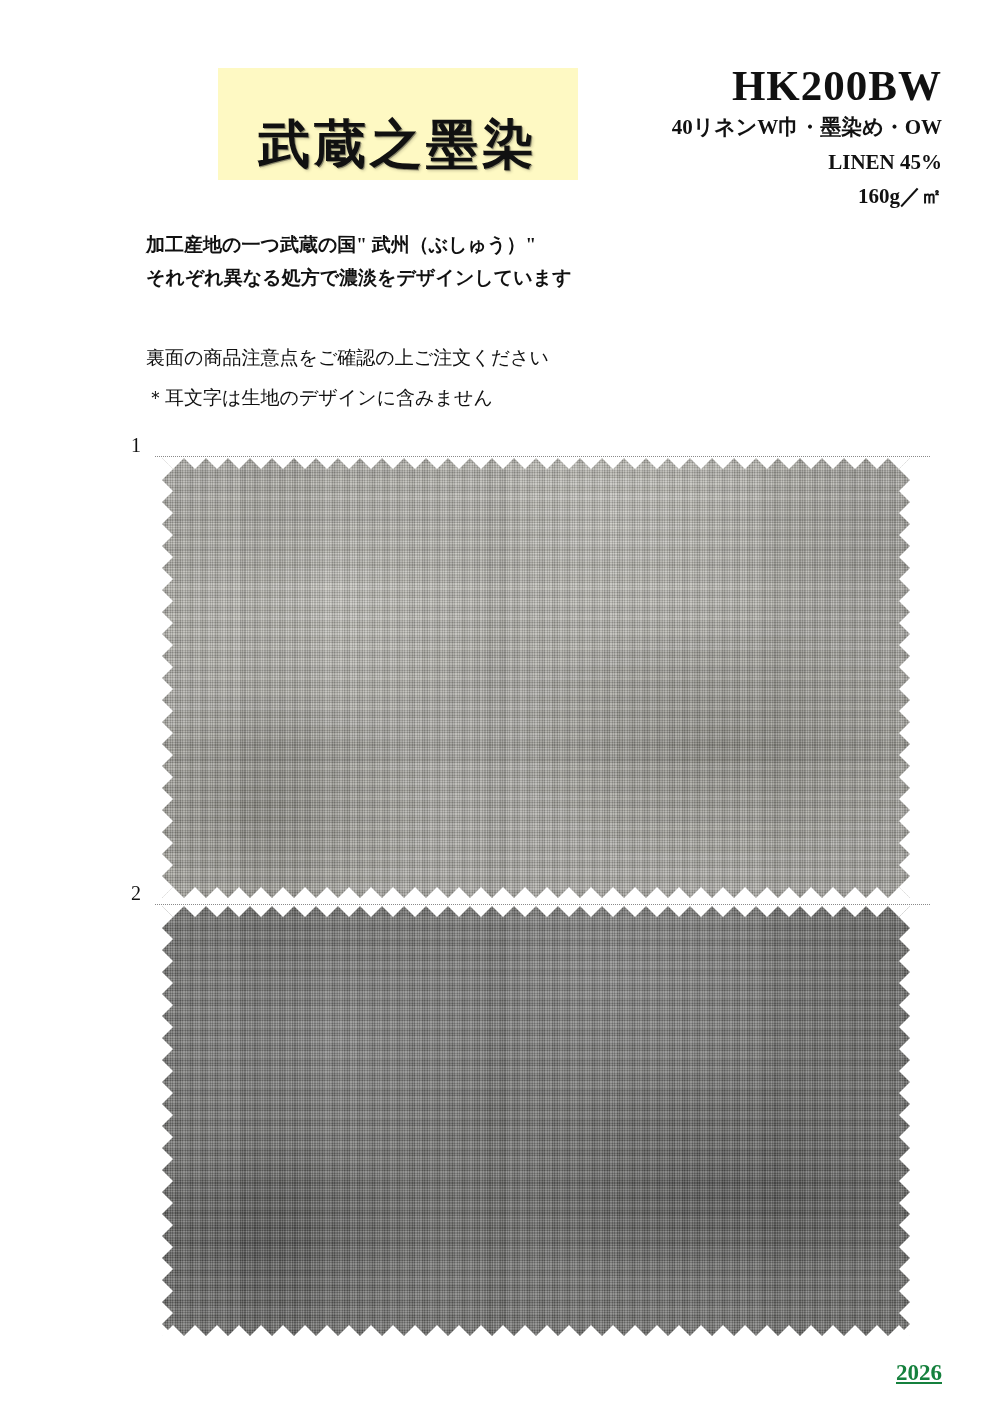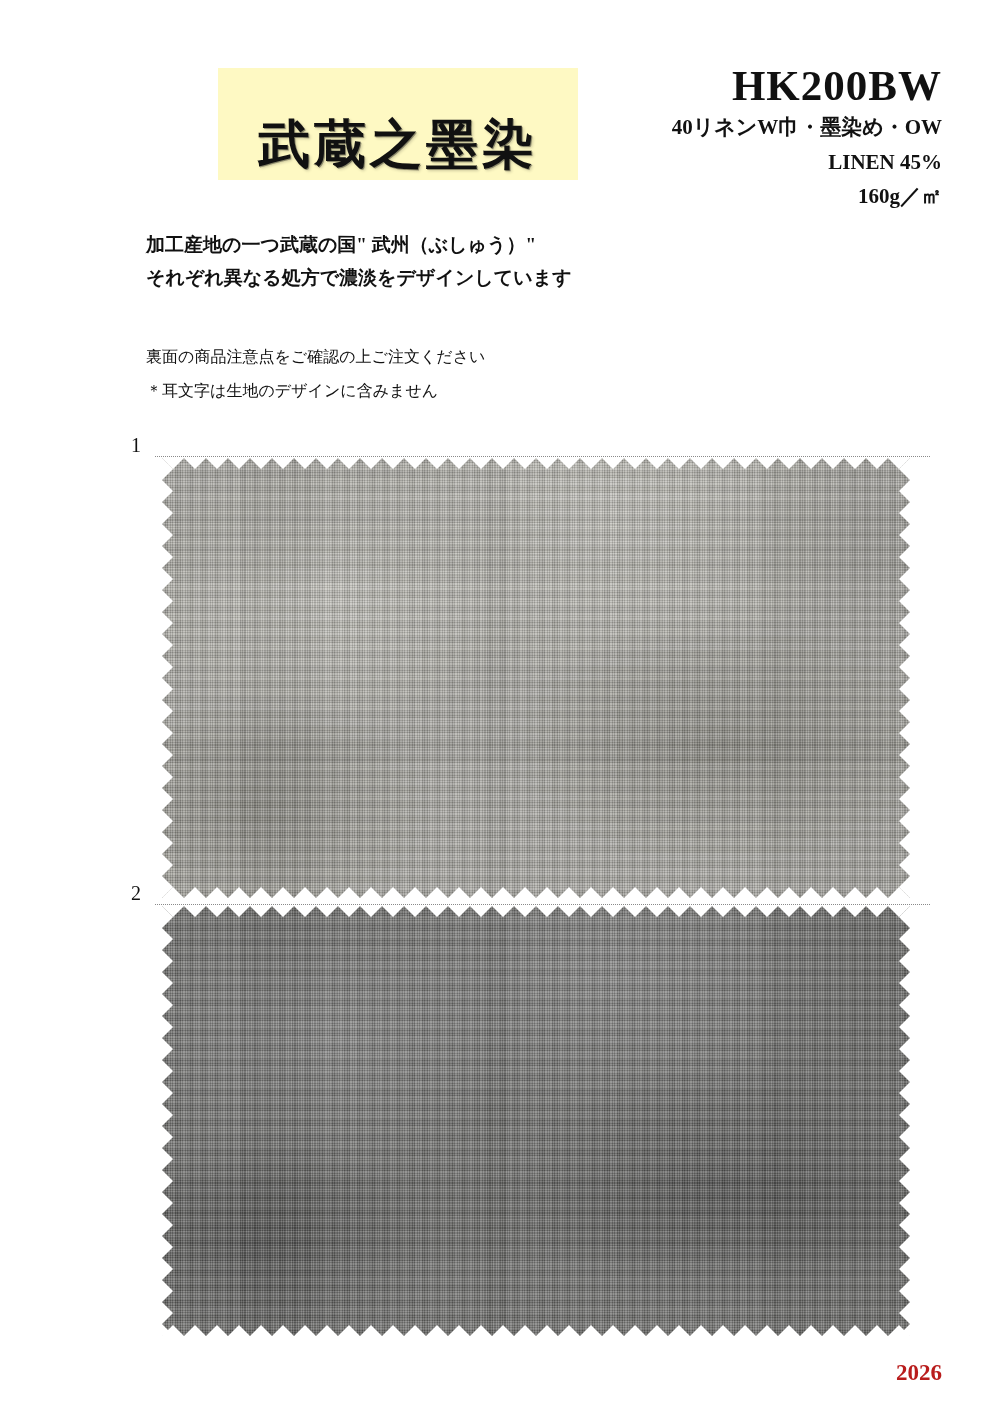--- a/index.html
+++ b/index.html
@@ -84,22 +84,22 @@
     color: #111;
     white-space: nowrap;
   }
   #notes {
     position: absolute;
     left: 146px;
     top: 340px;
     width: 790px;
   }
   .note-line {
-    font-family: Liberation Sans, sans-serif;
-    font-size: 16px;
+    font-family: Liberation Mono, monospace;
+    font-size: 19px;
     line-height: 2.1;
     color: #111;
     white-space: nowrap;
   }
 
   
   .swatch-block {
     position: absolute;
     left: 0;
     width: 1000px;
@@ -127,21 +127,22 @@
     inset: 0;
   }
 
   #footer-code {
     position: absolute;
     right: 58px;
     bottom: 28px;
     font-family: "Liberation Serif", serif;
     font-size: 23px;
     font-weight: 600;
-    color: #b91c1c;
+    color: #15803d;
+    text-decoration: underline;
   }
 
   .zig {
     position: absolute;
     pointer-events: none;
   }
 </style>
 </head>
 <body>
 

